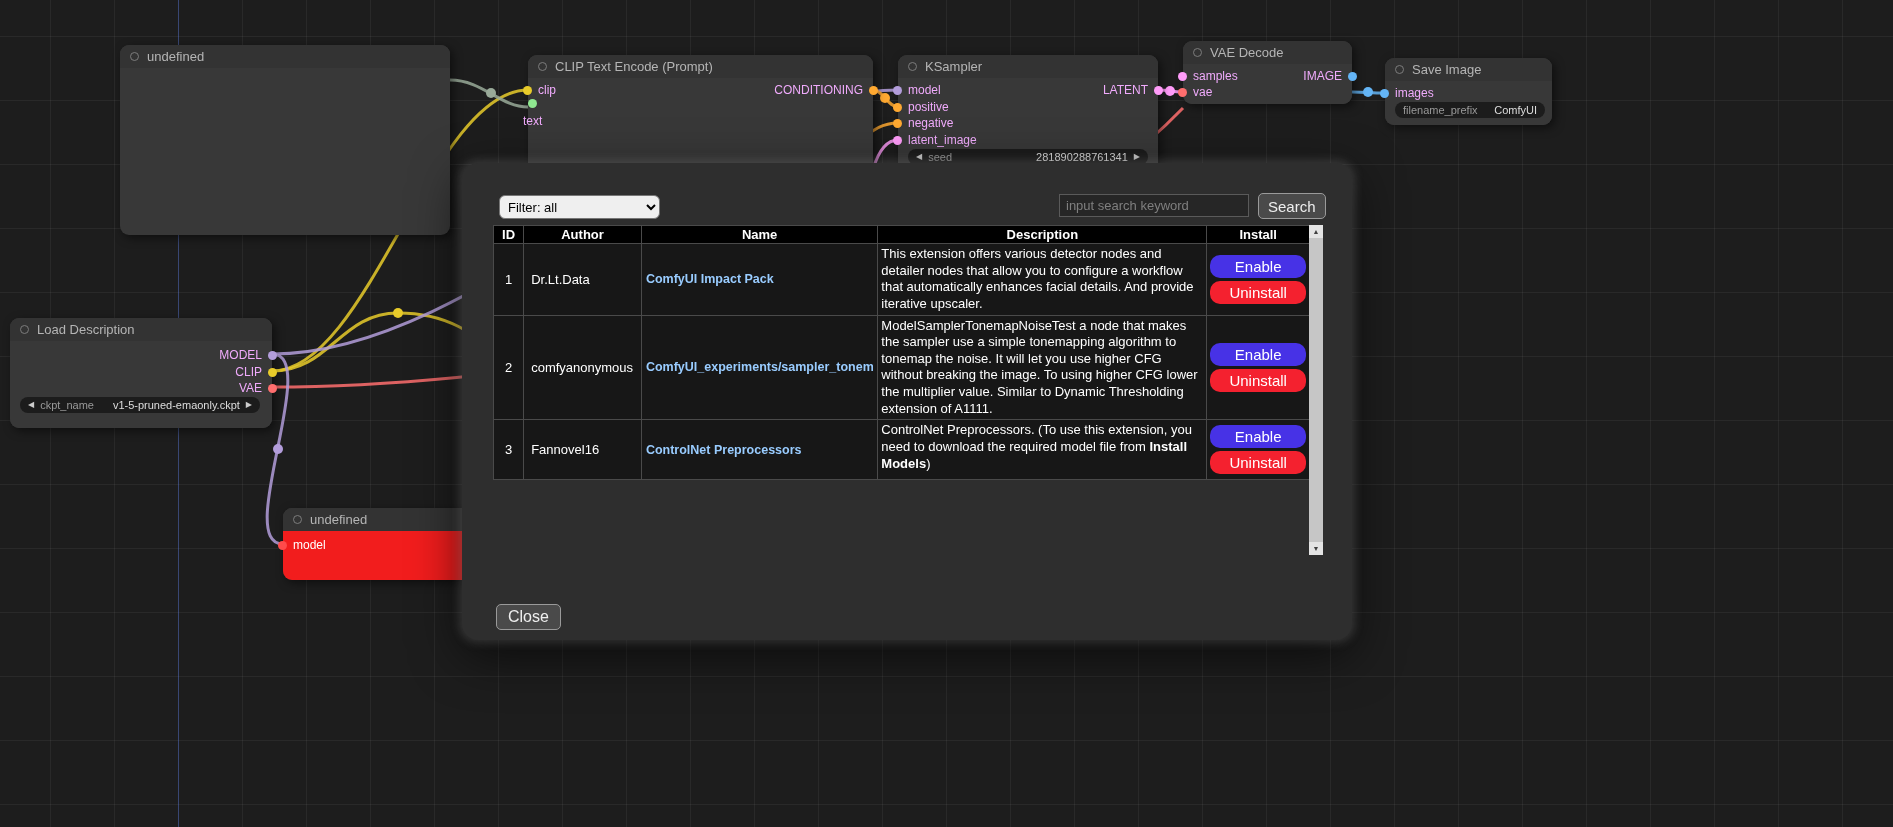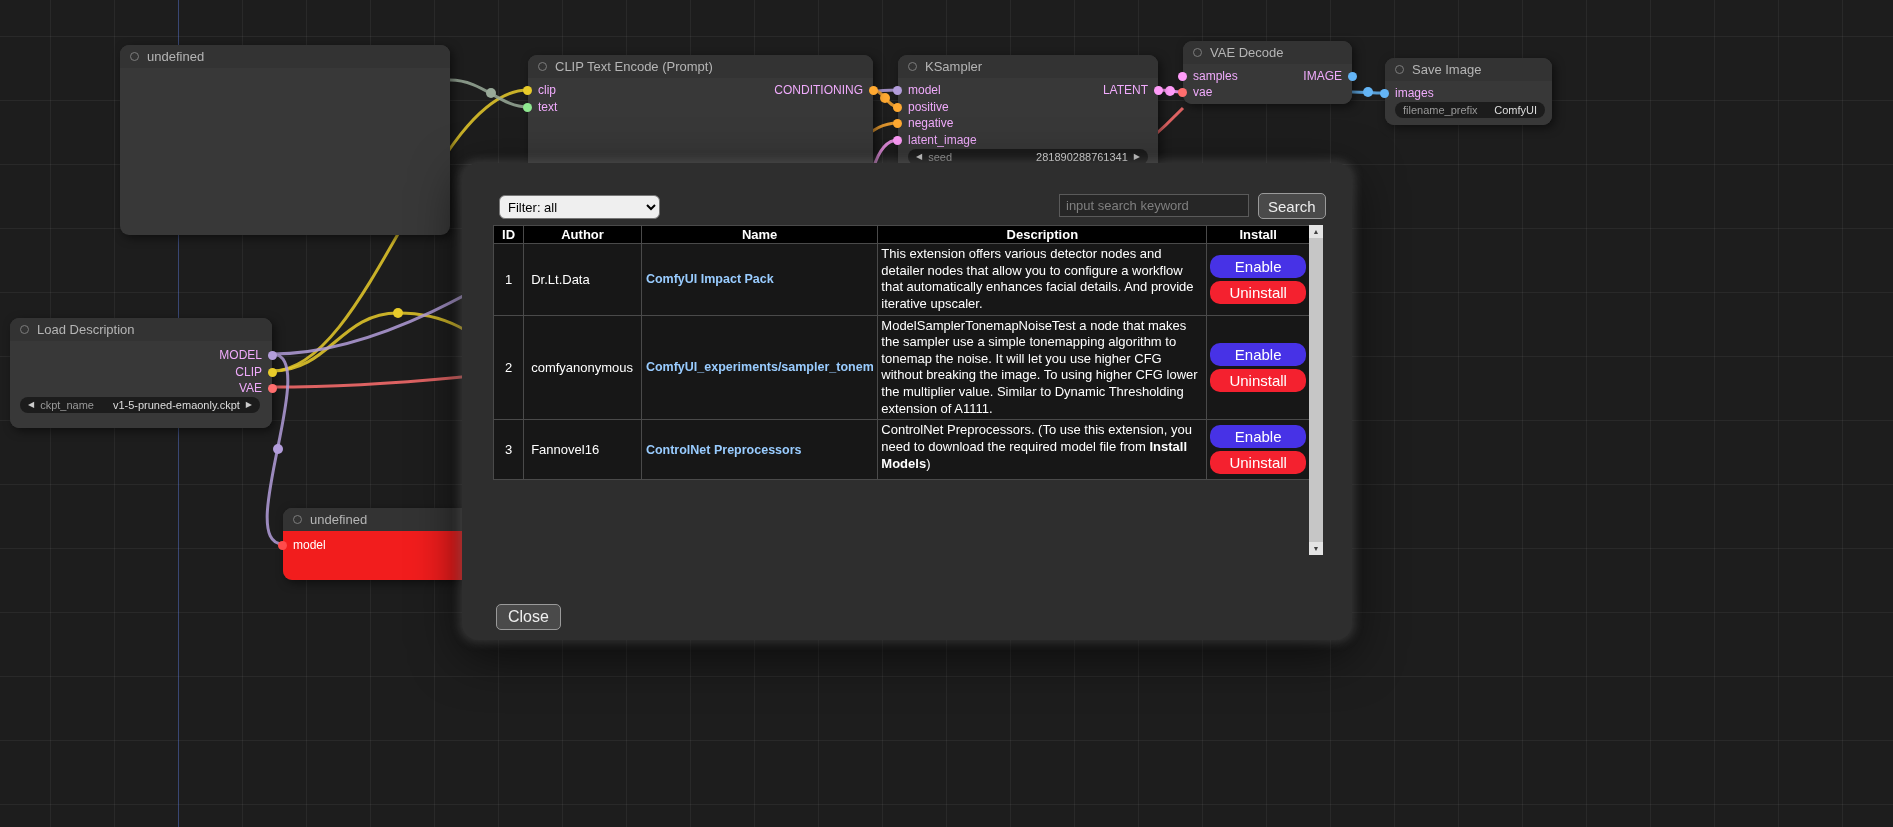--- a/index.html
+++ b/index.html
@@ -101,21 +101,21 @@
   <div class="node" style="left:528px;top:55px;width:345px;height:240px;">
     <div class="node-header">
       <span class="collapse-dot"></span>
       <span class="node-title">CLIP Text Encode (Prompt)</span>
     </div>
     <div class="node-body">
       <div class="slot in" style="top:4px;">
         <span class="sdot d-clip"></span>
         <span>clip</span>
       </div>
-      <div class="slot in" style="top:21px;">
+      <div class="slot in" style="top:21px;flex-direction:column;">
         <span class="sdot d-string"></span>
         <span>text</span>
       </div>
       <div class="slot out" style="top:4px;">
         <span class="sdot d-cond"></span>
         <span>CONDITIONING</span>
       </div>
     </div>
   </div>
 

